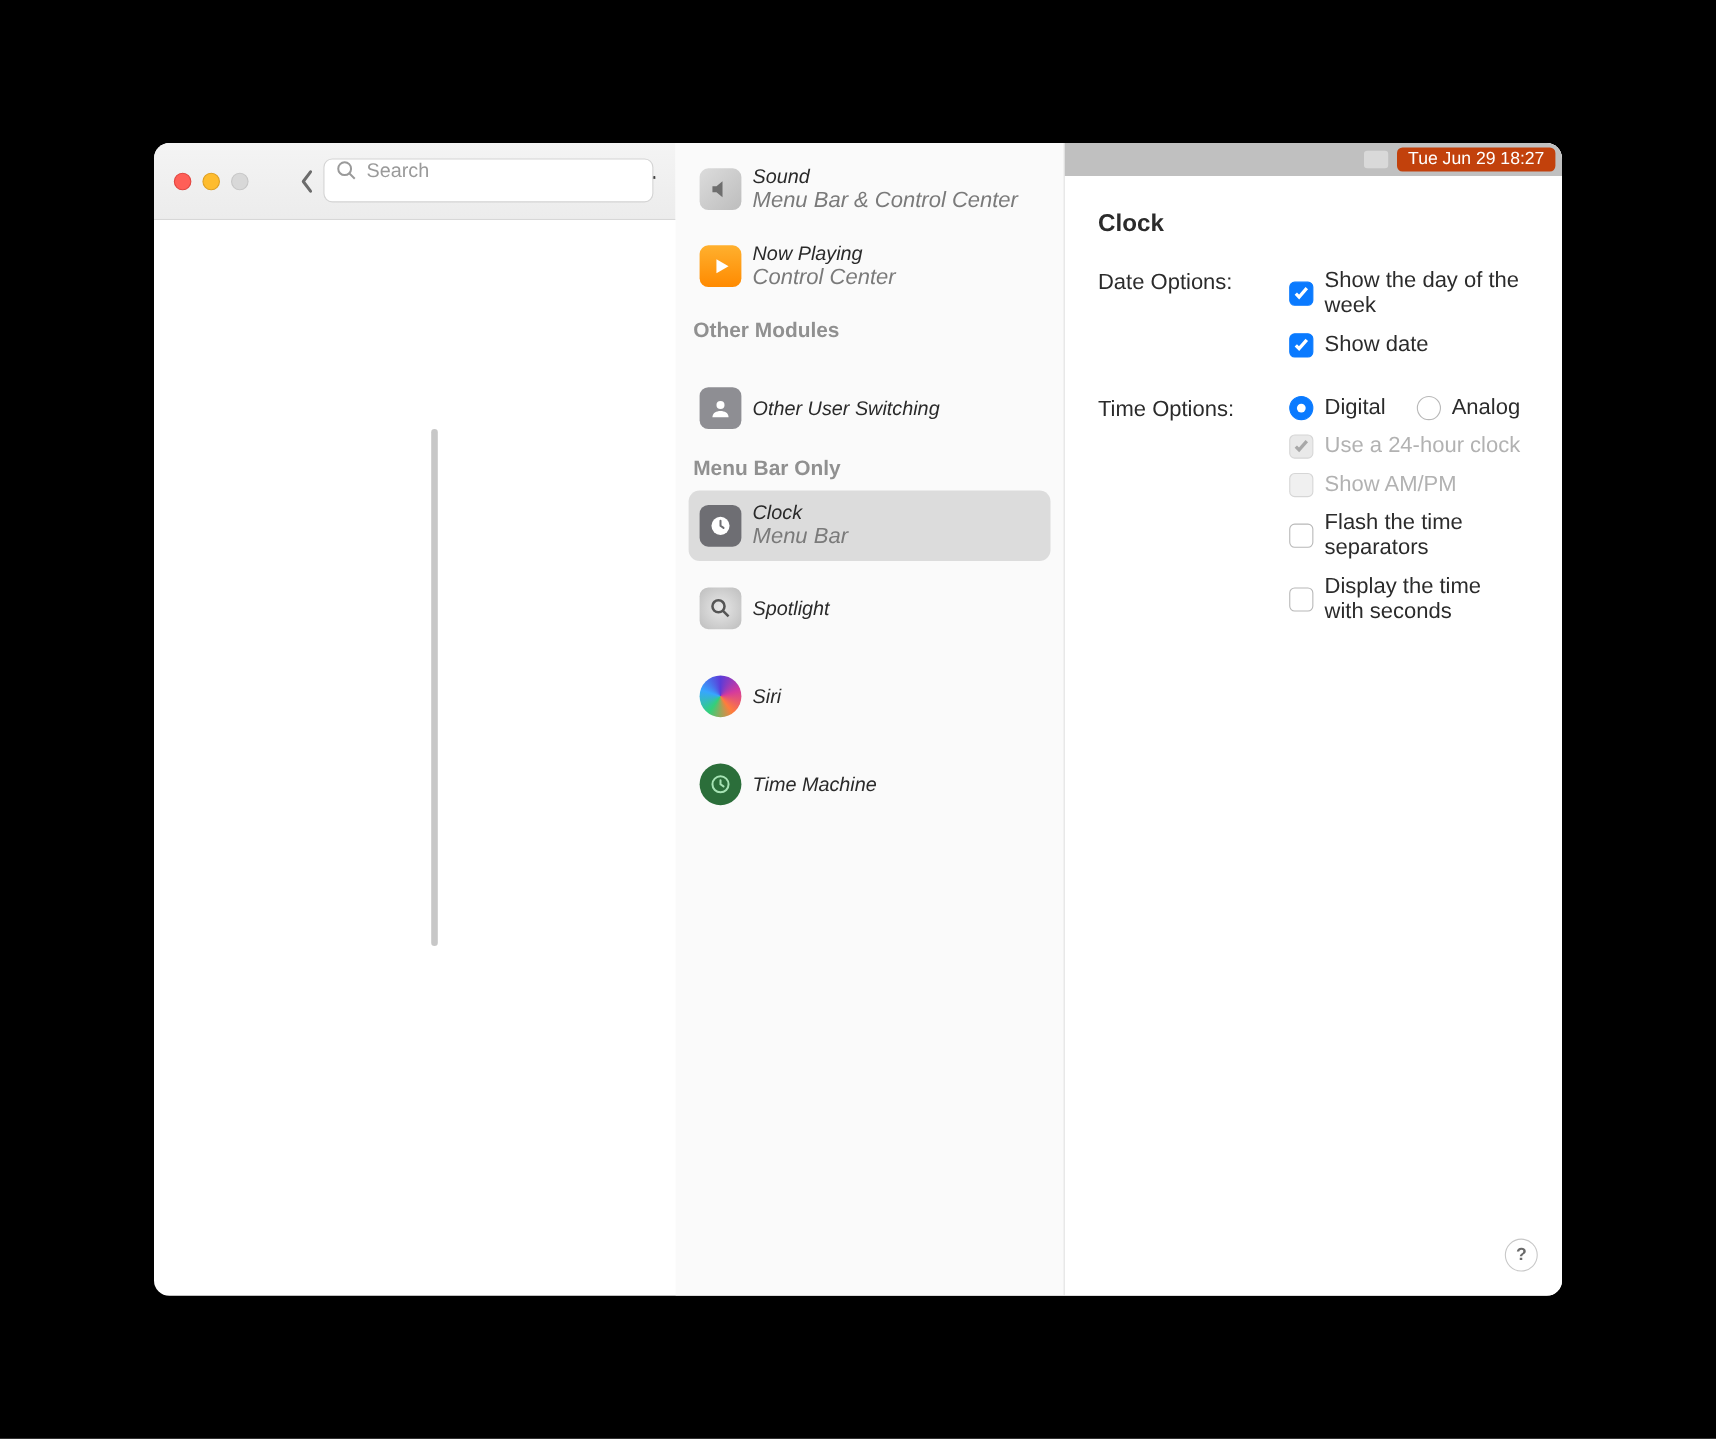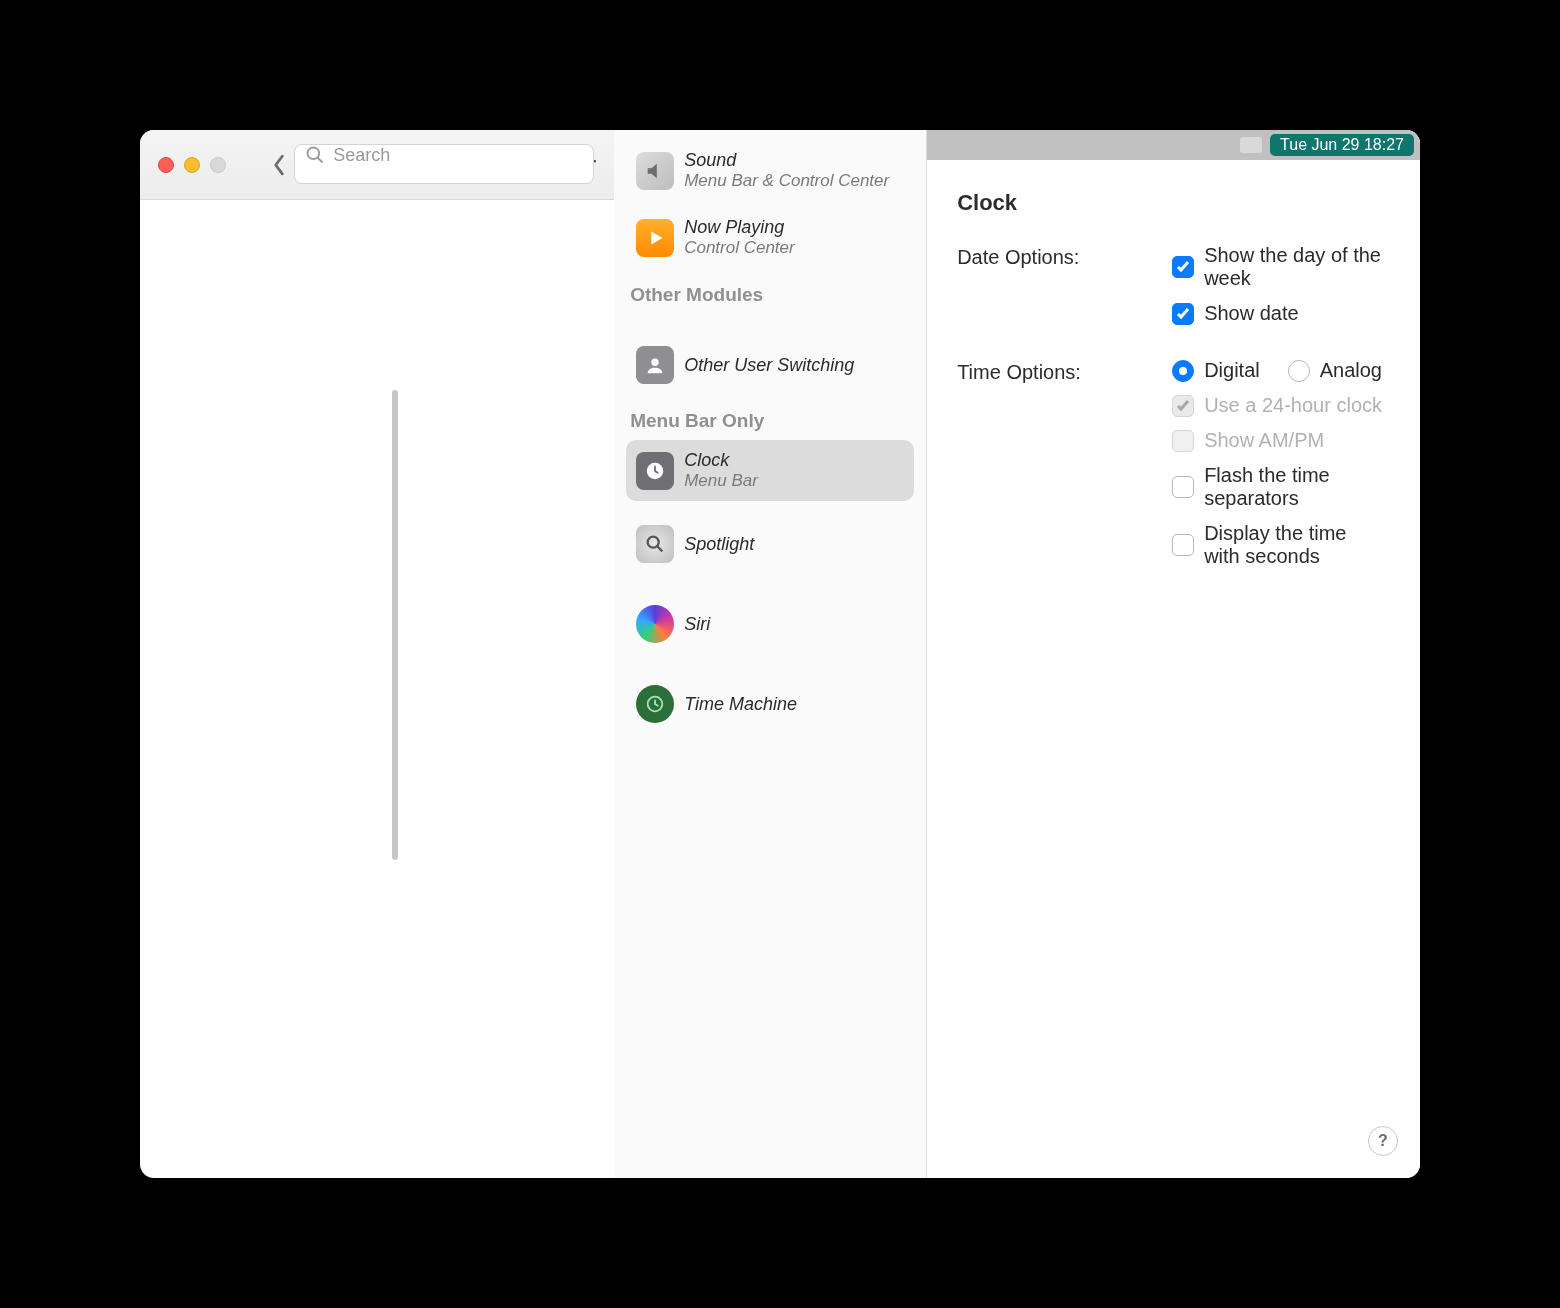--- a/index.html
+++ b/index.html
@@ -83,54 +83,54 @@
     font-style: italic;
   }
   .item.selected { background: #dcdcdc; }
   .item .icon {
     width: 38px; height: 38px; border-radius: 8px;
     display: flex; align-items: center; justify-content: center;
     flex-shrink: 0;
   }
   .item .txt { display: flex; flex-direction: column; }
   .item .label { font-size: 18px; color: #2a2a2a; font-weight: 500; }
-  .item .sub   { font-size: 17px; color: #7a7a7a; }
+  .item .sub   { font-size: 20px; color: #7a7a7a; }
   .item.section-gap-top { margin-top: 6px; }
 
   .content {
     flex: 1; position: relative;
     background: #fff;
     display: flex; flex-direction: column;
   }
   .preview-bar {
     height: 30px;
     background: #c0c0c0;
     display: flex; align-items: center; justify-content: flex-end;
     padding-right: 6px; gap: 8px;
   }
   .preview-icon {
     width: 22px; height: 16px; border-radius: 3px;
     background: #d9d9d9;
     display:inline-block;
   }
   .preview-clock {
-    background: #0f766e;
+    background: #c2410c;
     color: #fff;
     font-size: 16px;
     padding: 2px 10px; border-radius: 5px;
     font-weight: 500;
   }
   .pane {
     padding: 30px 38px 30px 30px;
     font-size: 20px;
     color: #2b2b2b;
   }
   .pane h2 { font-size: 22px; font-weight: 700; margin-bottom: 28px; }
   .form-row {
-    display: flex; align-items: flex-start; margin-bottom: 34px; gap: 41px;
+    display: flex; align-items: flex-start; margin-bottom: 34px;
   }
   .form-row .row-label {
     width: 174px; text-align: left; padding-top: 2px; flex-shrink:0;
   }
   .opts { display: flex; flex-direction: column; gap: 12px; }
   .chk {
     display: flex; align-items: center; gap: 10px;
   }
   .cbox {
     width: 22px; height: 22px; border-radius: 5px;

